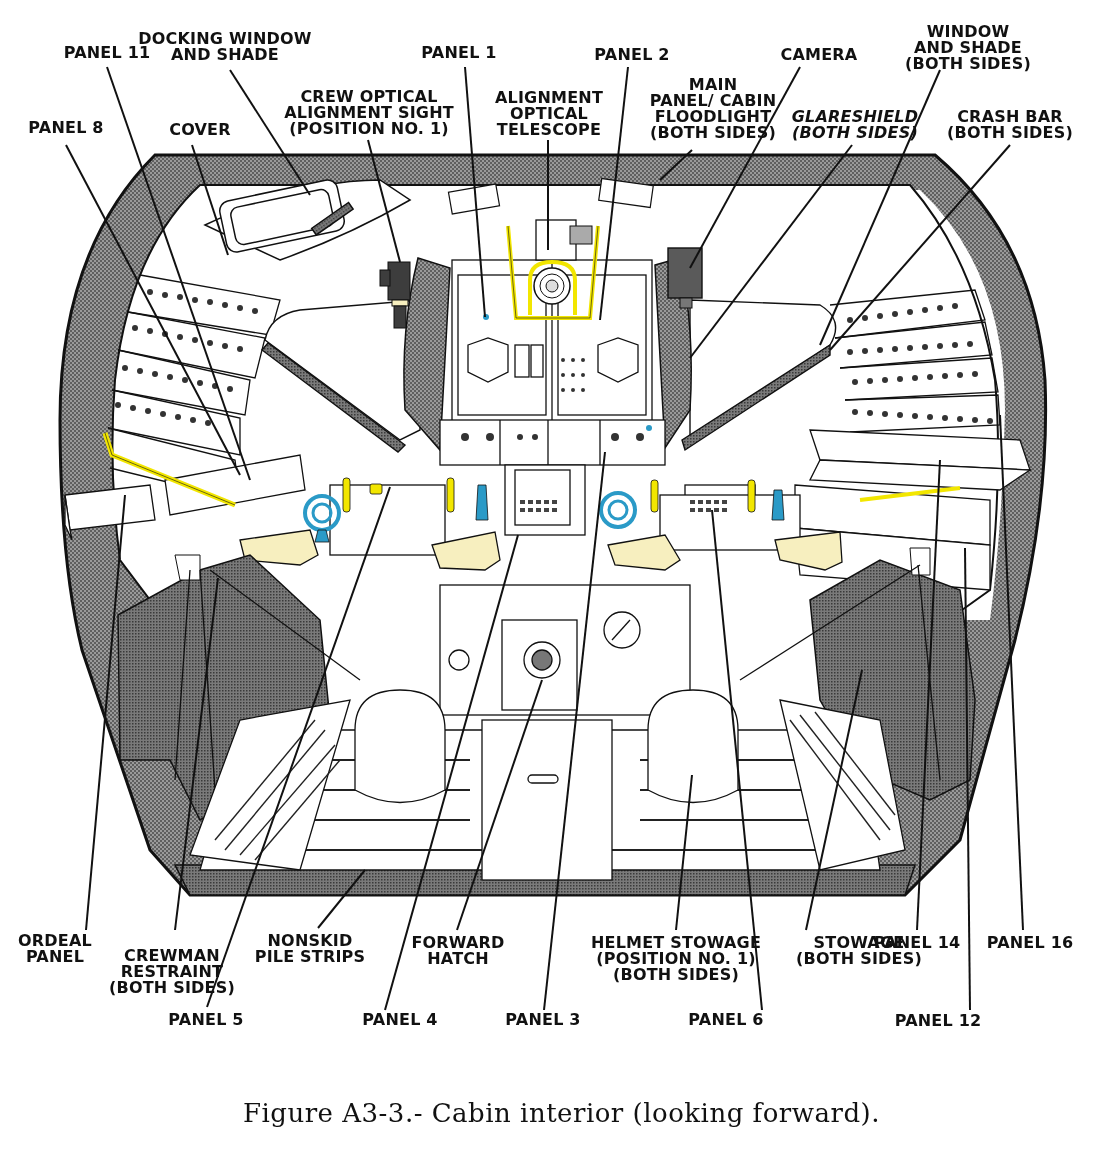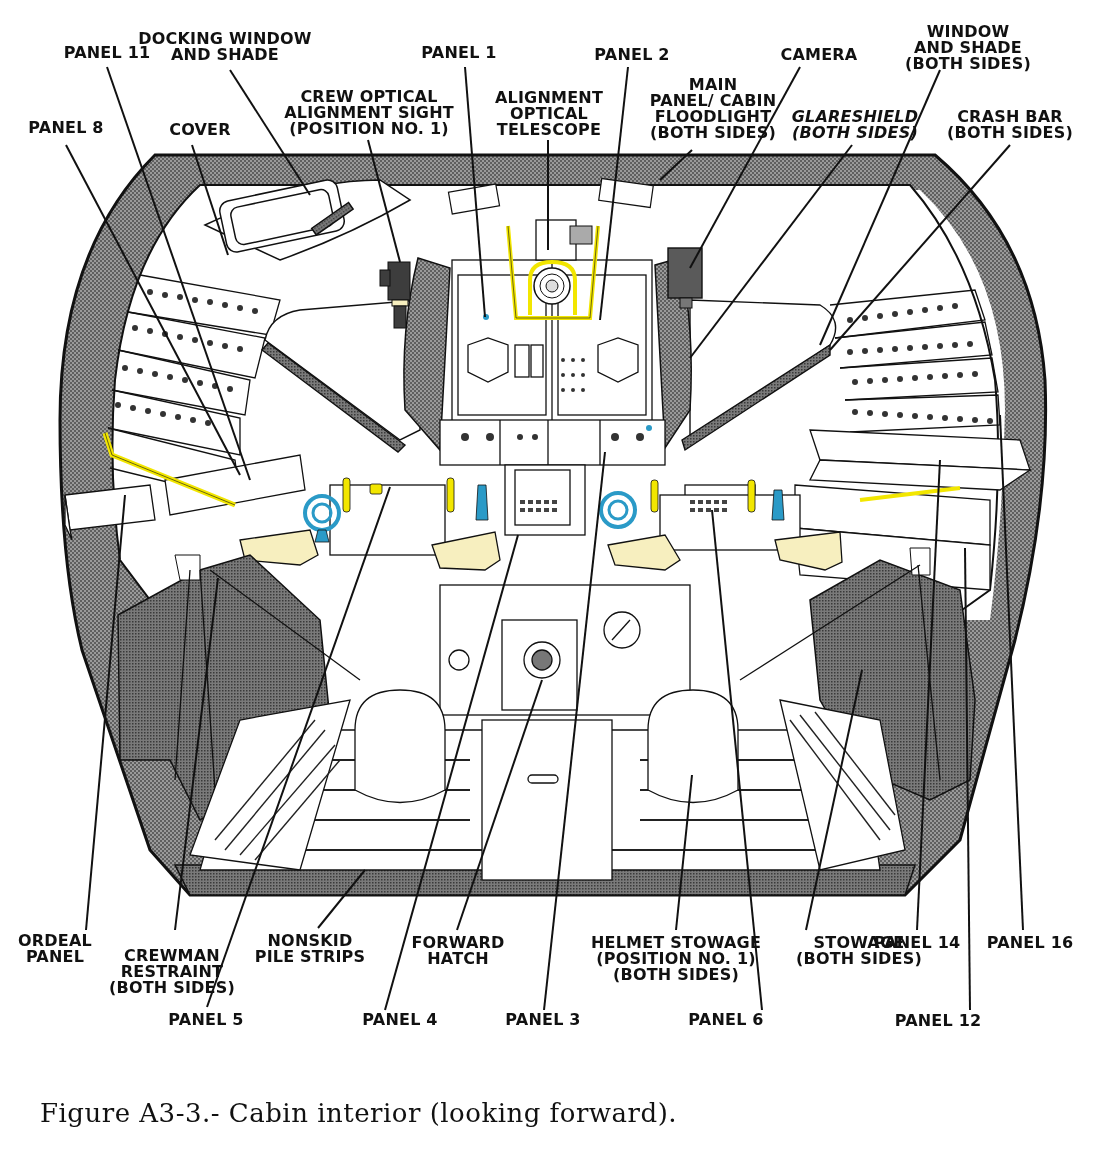--- a/index.html
+++ b/index.html
@@ -1,19 +1,19 @@
 <!DOCTYPE html>
 <html><head>
 <meta charset="utf-8">
 <style>
   html, body { margin: 0; padding: 0; background: #ffffff; }
   body { width: 1094px; height: 1150px; position: relative; overflow: hidden; font-family: "DejaVu Sans", sans-serif; }
   #figure { position: absolute; left: 0; top: 0; width: 1094px; height: 1150px; }
   .lbl { position: absolute; font-family: "DejaVu Sans", sans-serif; font-size: 16px; font-weight: bold; color: #111; text-align: center; line-height: 16px; white-space: pre; letter-spacing: 0.2px; transform: translateX(-50%); }
-  .caption { position: absolute; left: 0; width: 880px; top: 1098px; text-align: left; font-family: "DejaVu Serif", serif; font-size: 26px; color: #111; letter-spacing: 0.5px; padding-left: 40px; }
+  .caption { position: absolute; left: 0; width: 880px; top: 1098px; text-align: right; font-family: "DejaVu Serif", serif; font-size: 26px; color: #111; letter-spacing: 0.5px; }
 </style>
 </head>
 <body>
 
 <svg id="figure" viewBox="0 0 1094 1150" xmlns="http://www.w3.org/2000/svg">
   <defs>
     <pattern id="stipple" width="4" height="4" patternUnits="userSpaceOnUse">
       <rect width="4" height="4" fill="#9a9a9a"></rect>
       <rect width="2" height="2" fill="#5f5f5f"></rect>
       <rect x="2" y="2" width="2" height="2" fill="#5f5f5f"></rect>

